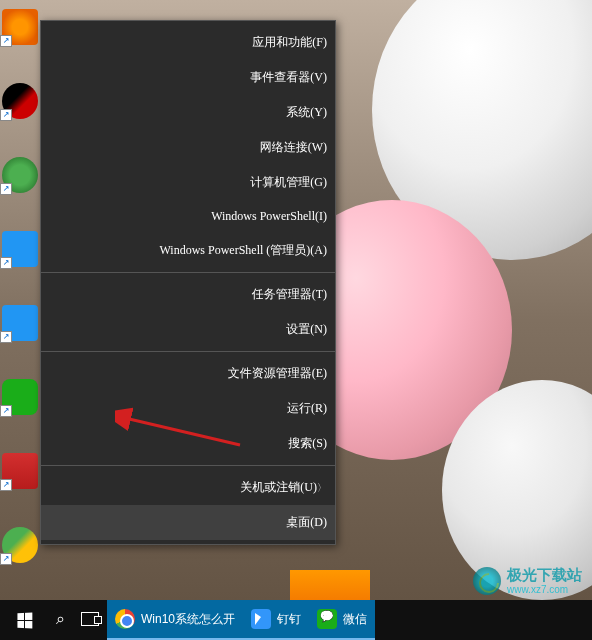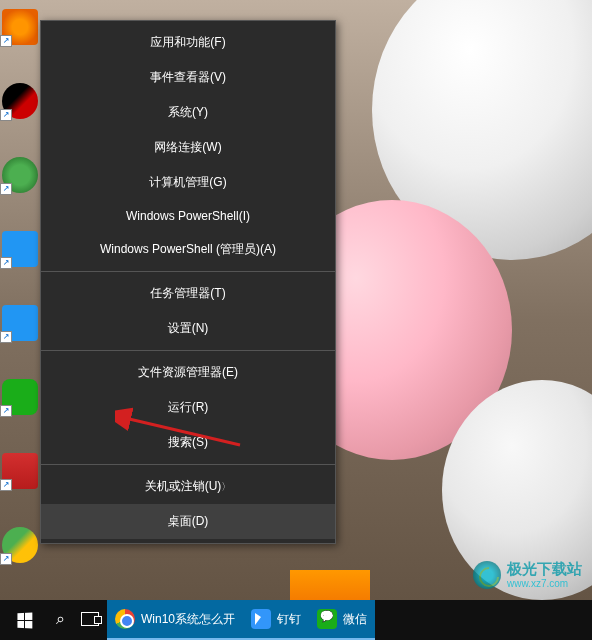--- a/index.html
+++ b/index.html
@@ -92,25 +92,26 @@
       left: 40px;
       width: 296px;
       background: #2b2b2b;
       border: 1px solid #555;
       box-shadow: 2px 2px 8px rgba(0,0,0,0.5);
       padding: 4px 0;
       font-size: 12px;
       color: #fff;
     }
     .menu-item {
-      padding: 9px 24px;
+      padding: 9px 8px;
       cursor: pointer;
       display: flex;
-      justify-content: center;
+      justify-content: flex-end;
       align-items: center;
+      font-family: Liberation Serif, serif;
     }
     .menu-item.selected {
       background: #404040;
     }
     .menu-separator {
       height: 1px;
       background: #555;
       margin: 4px 0;
     }
     .submenu-arrow {
@@ -123,21 +124,21 @@
       top: 390px;
       left: 115px;
       width: 130px;
       height: 60px;
       pointer-events: none;
       z-index: 100;
     }
     
     .watermark {
       position: absolute;
-      bottom: 51px;
+      bottom: 45px;
       right: 10px;
       display: flex;
       align-items: center;
       gap: 6px;
       font-size: 14px;
       opacity: 0.75;
     }
     .watermark-logo {
       width: 28px;
       height: 28px;

